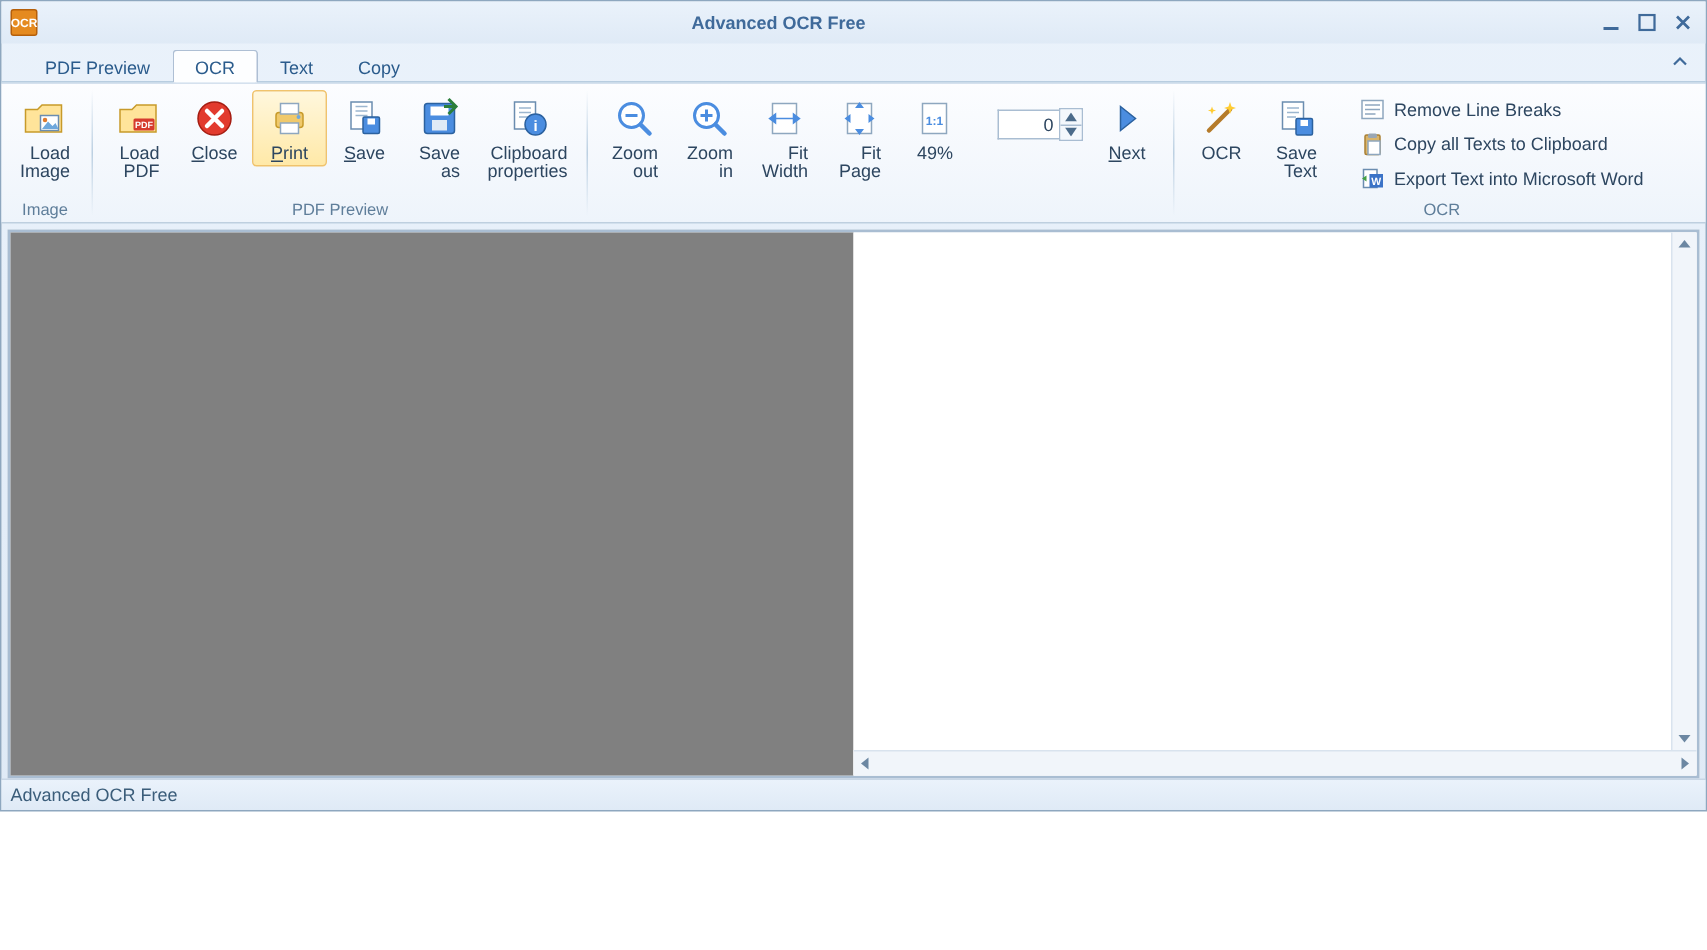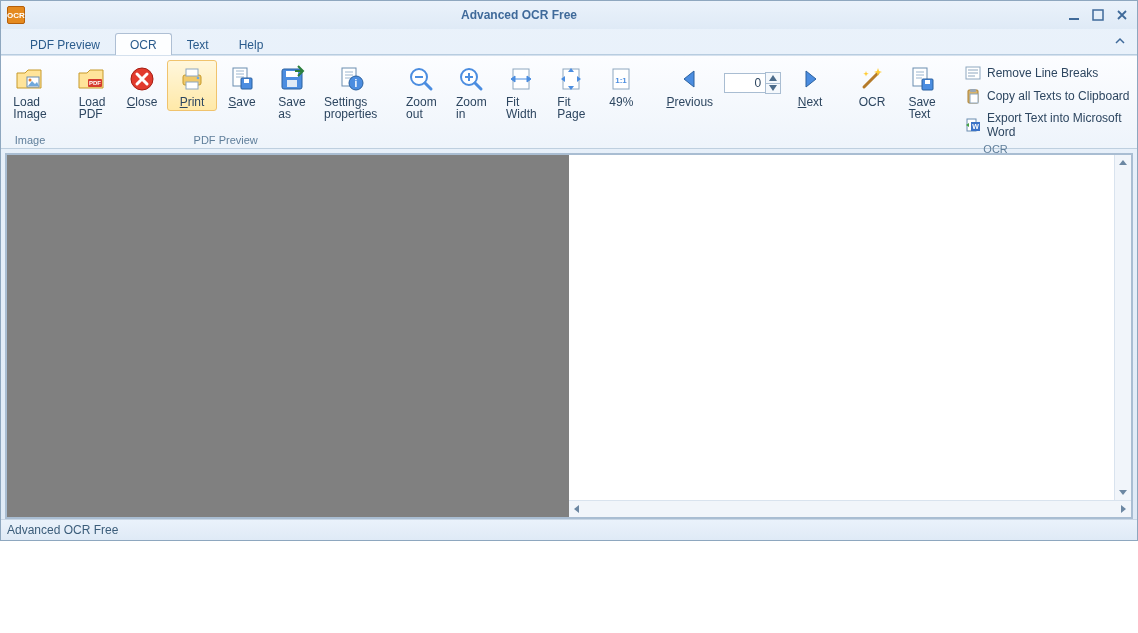--- a/index.html
+++ b/index.html
@@ -112,21 +112,21 @@
   .rbtn {
     display: flex; flex-direction: column; align-items: center;
     padding: 2px 6px;
     border: 1px solid transparent;
     border-radius: 3px;
     cursor: pointer;
     min-width: 36px;
   }
   .rbtn.highlight { background: linear-gradient(#fff7dd,#ffe9a8); border-color: #f0c36d; }
   .rbtn .ico { width: 32px; height: 32px; display:flex; align-items:center; justify-content:center; margin-bottom:1px;}
-  .rbtn .lbl { text-align: left; line-height: 12px; color:#2d4660; white-space: pre; }
+  .rbtn .lbl { text-align: right; line-height: 12px; color:#2d4660; white-space: pre; }
   .underline{ text-decoration: underline;}
 
   
   .smallbtn-col {
     display: flex; flex-direction: column; gap: 1px;
     padding: 2px 6px 0 2px;
     min-width: 180px;
   }
   .smallbtn {
     display: flex; align-items: center; gap: 6px;
@@ -221,21 +221,21 @@
             <path d="M2 2 L10 10 M10 2 L2 10" stroke="#3f6a9a" stroke-width="1.8"></path>
           </svg>
       </div>
     </div>
   </div>
 
   <div class="tabsrow">
     <div class="tab">PDF Preview</div>
     <div class="tab active">OCR</div>
     <div class="tab">Text</div>
-    <div class="tab">Help</div>
+    <div class="tab">Copy</div>
     <div class="collapse-arrow">
       <svg width="12" height="12" viewBox="0 0 12 12">
           <path d="M2 8 L6 4 L10 8" fill="none" stroke="#3f6a9a" stroke-width="1.5"></path>
         </svg>
     </div>
   </div>
 
   <div class="ribbon">
 
     <div class="group">
@@ -317,21 +317,21 @@
         </div>
         <div class="rbtn">
           <div class="ico">
             <svg width="28" height="28" viewBox="0 0 28 28">
                 <rect x="5" y="3" width="14" height="18" fill="#fff" stroke="#6b8db0"></rect>
                 <path d="M8 7 h8 M8 10 h8 M8 13 h8" stroke="#9cb6cf"></path>
                 <circle cx="19" cy="18" r="7" fill="#4b8de0" stroke="#2b619f"></circle>
                 <text x="19" y="22" font-size="10" fill="#fff" text-anchor="middle" font-weight="bold">i</text>
               </svg>
           </div>
-          <div class="lbl">Settings
+          <div class="lbl">Clipboard
 properties</div>
         </div>
       </div>
       <div class="group-label">PDF Preview</div>
     </div>
 
     <div class="sep"></div>
 
     <div class="group">
       <div class="buttons">
@@ -382,28 +382,20 @@
             <svg width="28" height="28" viewBox="0 0 28 28">
                 <rect x="6" y="4" width="16" height="20" fill="#fff" stroke="#8ea7bf"></rect>
                 <text x="14" y="18" font-size="8" fill="#4b8de0" text-anchor="middle" font-weight="bold">1:1</text>
               </svg>
           </div>
           <div class="lbl">49%</div>
         </div>
 
         <div class="sep" style="margin:4px 6px;"></div>
 
-        <div class="rbtn">
-          <div class="ico">
-            <svg width="24" height="24" viewBox="0 0 24 24">
-                <path d="M16 4 L6 12 L16 20 z" fill="#4b8de0" stroke="#2b619f"></path>
-              </svg>
-          </div>
-          <div class="lbl"><span class="underline">P</span>revious</div>
-        </div>
 
         <div class="pagefield">
           <input type="text" value="0" style="">
           <div class="spin">
             <div>
                 <svg width="8" height="6" viewBox="0 0 8 6">
                   <path d="M0 6 L4 0 L8 6 z" fill="#4b6b8a"></path>
                 </svg>
               </div>
             <div>

